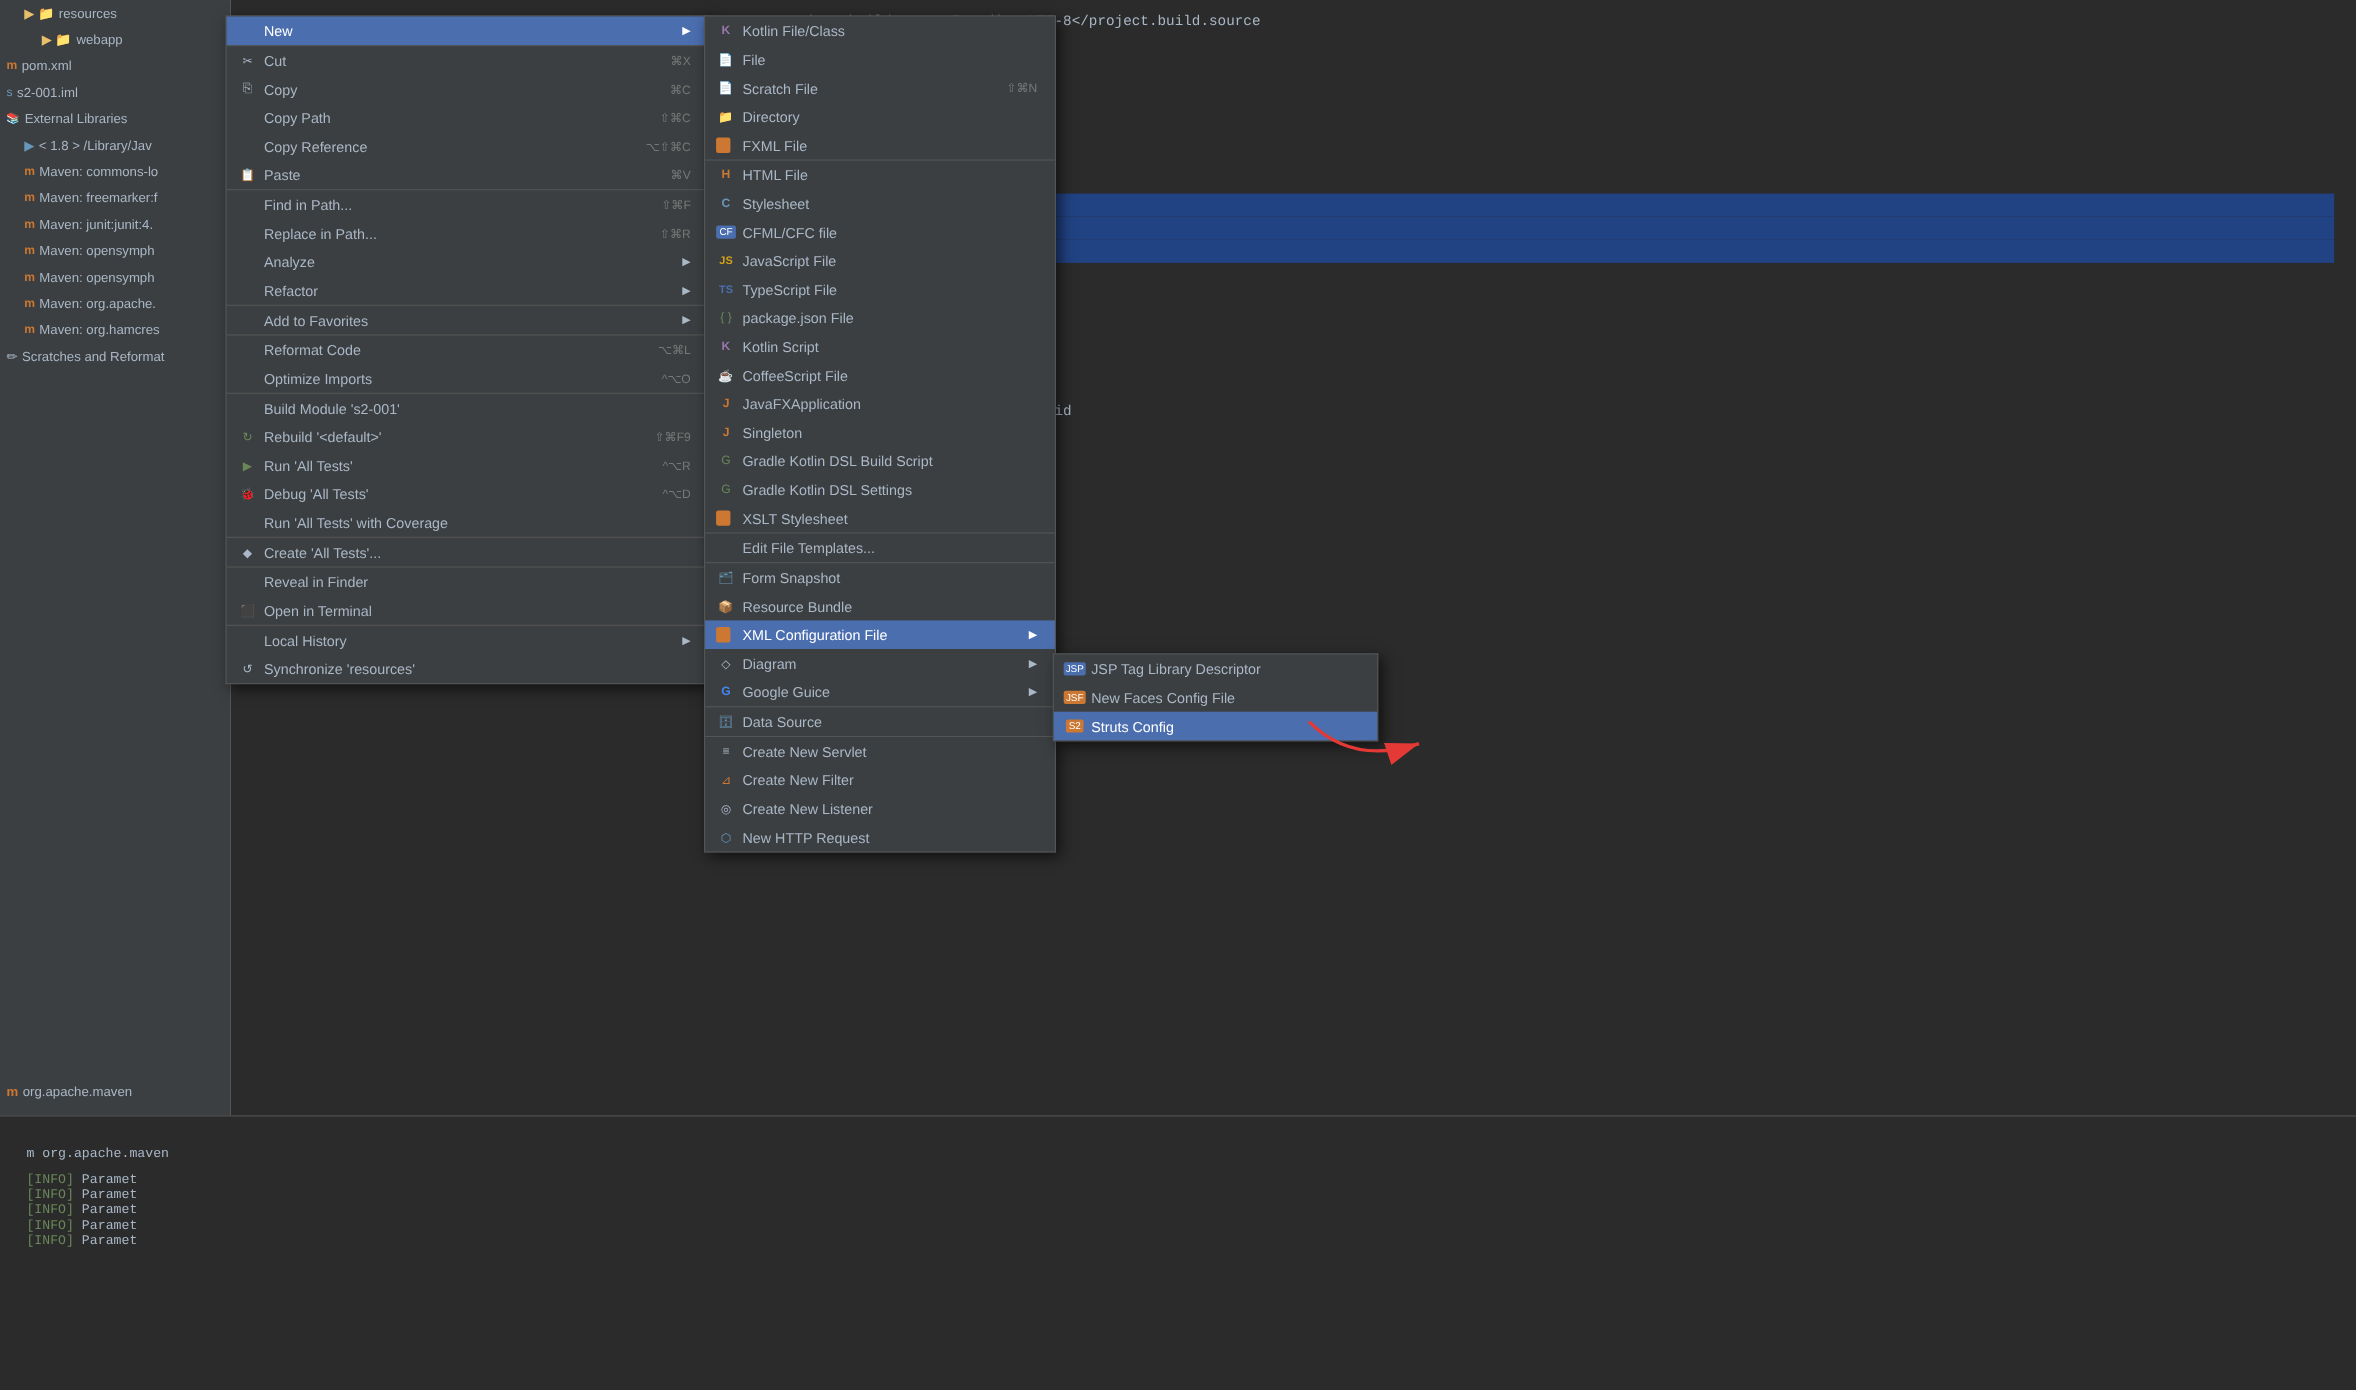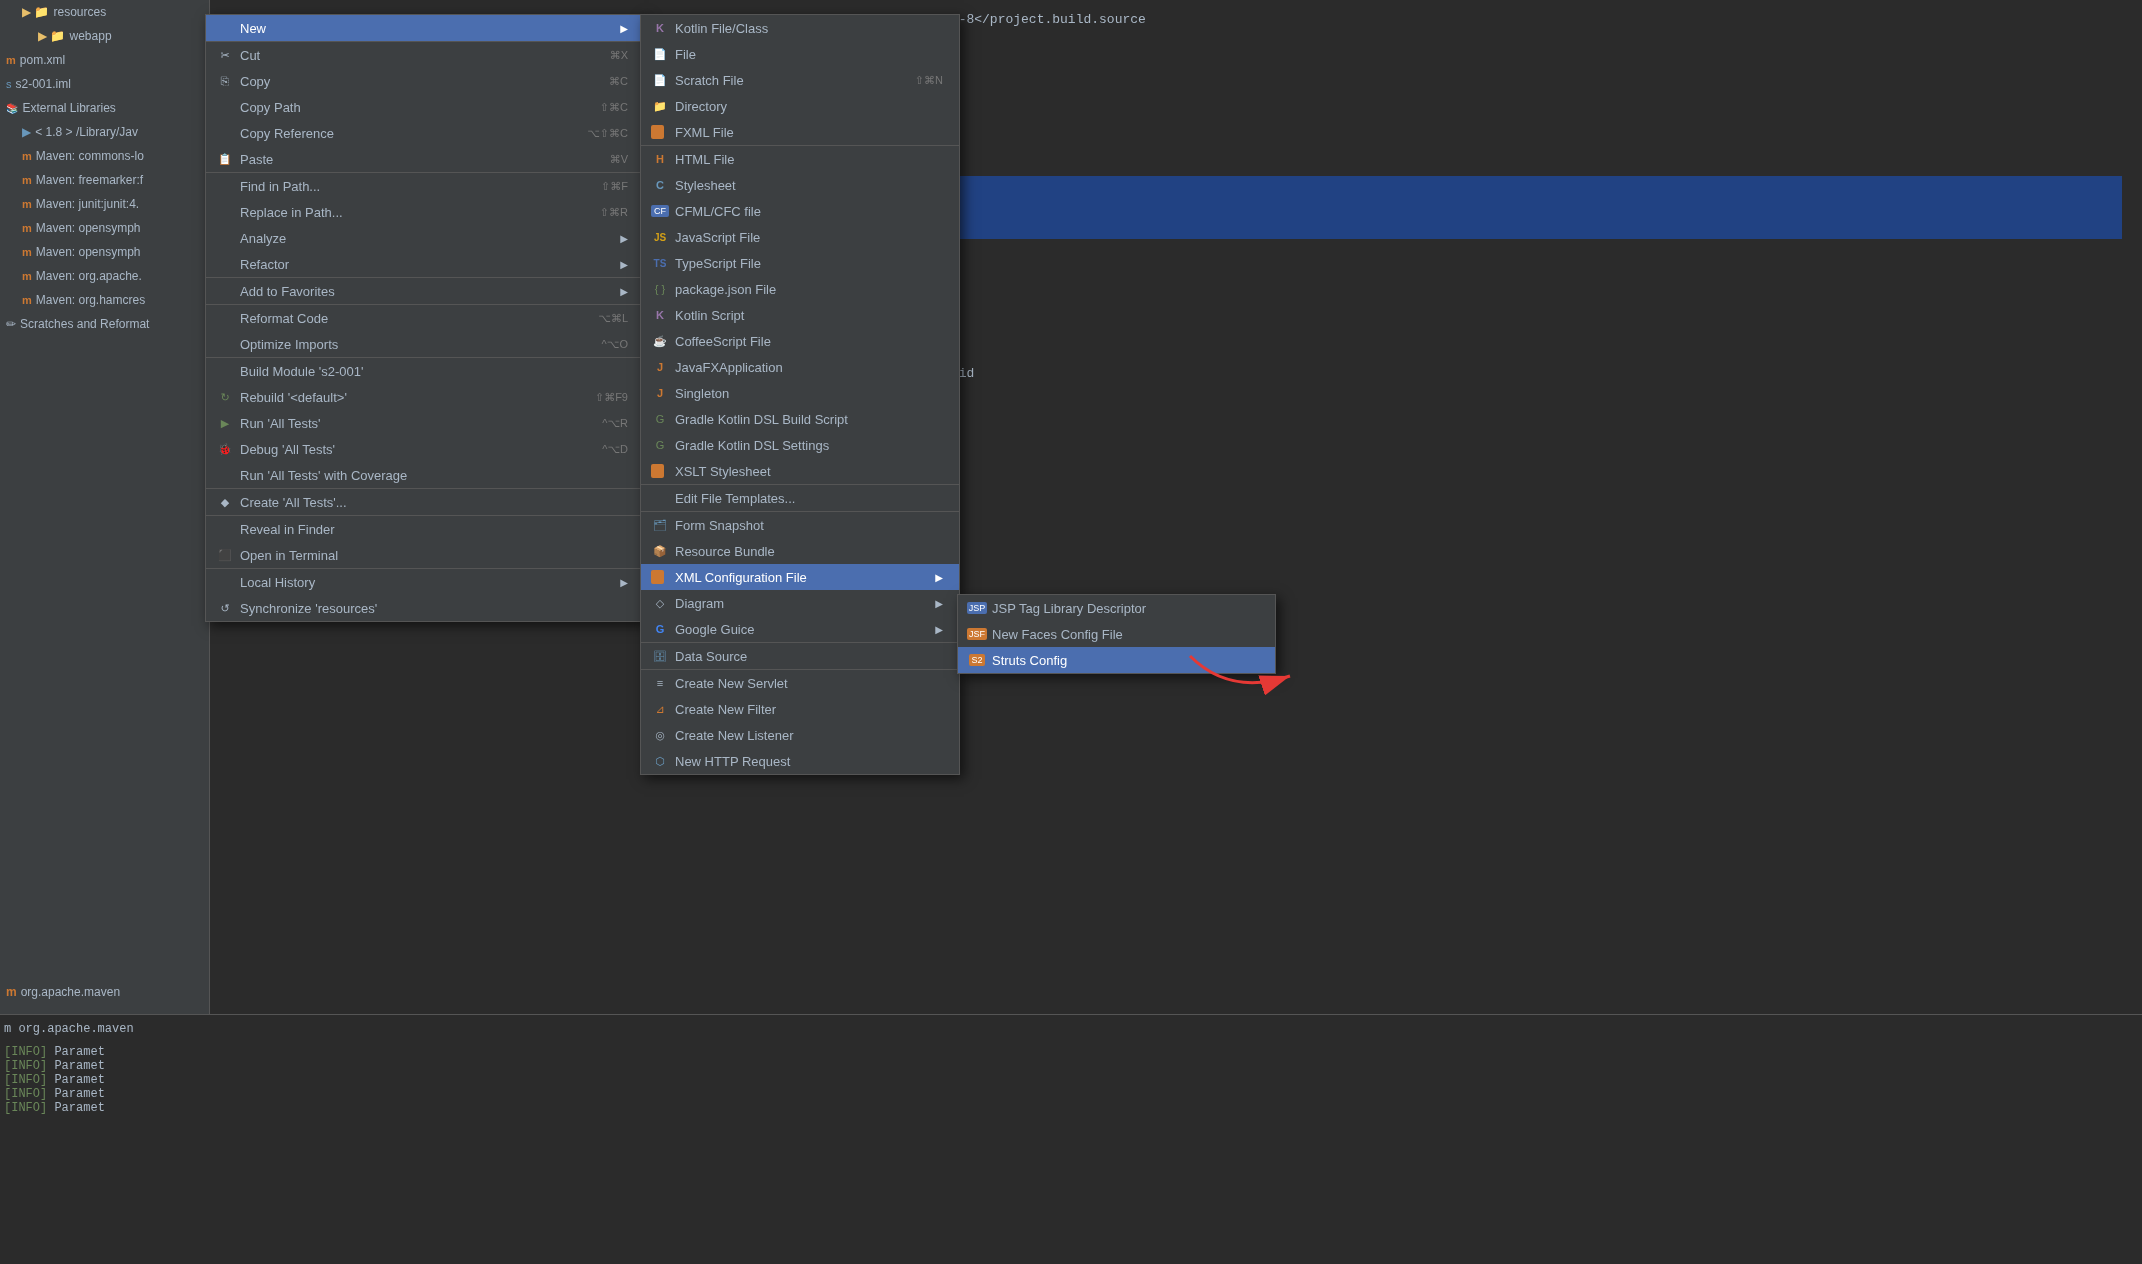--- a/index.html
+++ b/index.html
@@ -116,21 +116,21 @@
       border: 1px solid #555;
       box-shadow: 4px 4px 12px rgba(0,0,0,0.6);
       z-index: 11;
     }
 
     
     .submenu-xml {
       position: absolute;
       top: 594px;
       left: 957px;
-      width: 319px;
+      width: 296px;
       background: #3c3f41;
       border: 1px solid #555;
       box-shadow: 4px 4px 12px rgba(0,0,0,0.6);
       z-index: 12;
     }
 
     .submenu-xml .menu-item.active {
       background: #4b6eaf;
     }
 
@@ -139,21 +139,21 @@
       position: absolute;
       bottom: 0;
       left: 0;
       right: 0;
       height: 250px;
       background: #2b2b2b;
       border-top: 1px solid #555;
       font-family: 'Courier New', monospace;
       font-size: 12px;
       color: #a9b7c6;
-      padding: 4px;
+      padding: 24px;
       overflow: hidden;
     }
 
     
     .ic-orange { background: #cc7832; width: 14px; height: 14px; border-radius: 2px; display: inline-block; margin-right: 5px; }
 
     .folder-icon { color: #e8bf6a; }
 
     
     .red-arrow {

